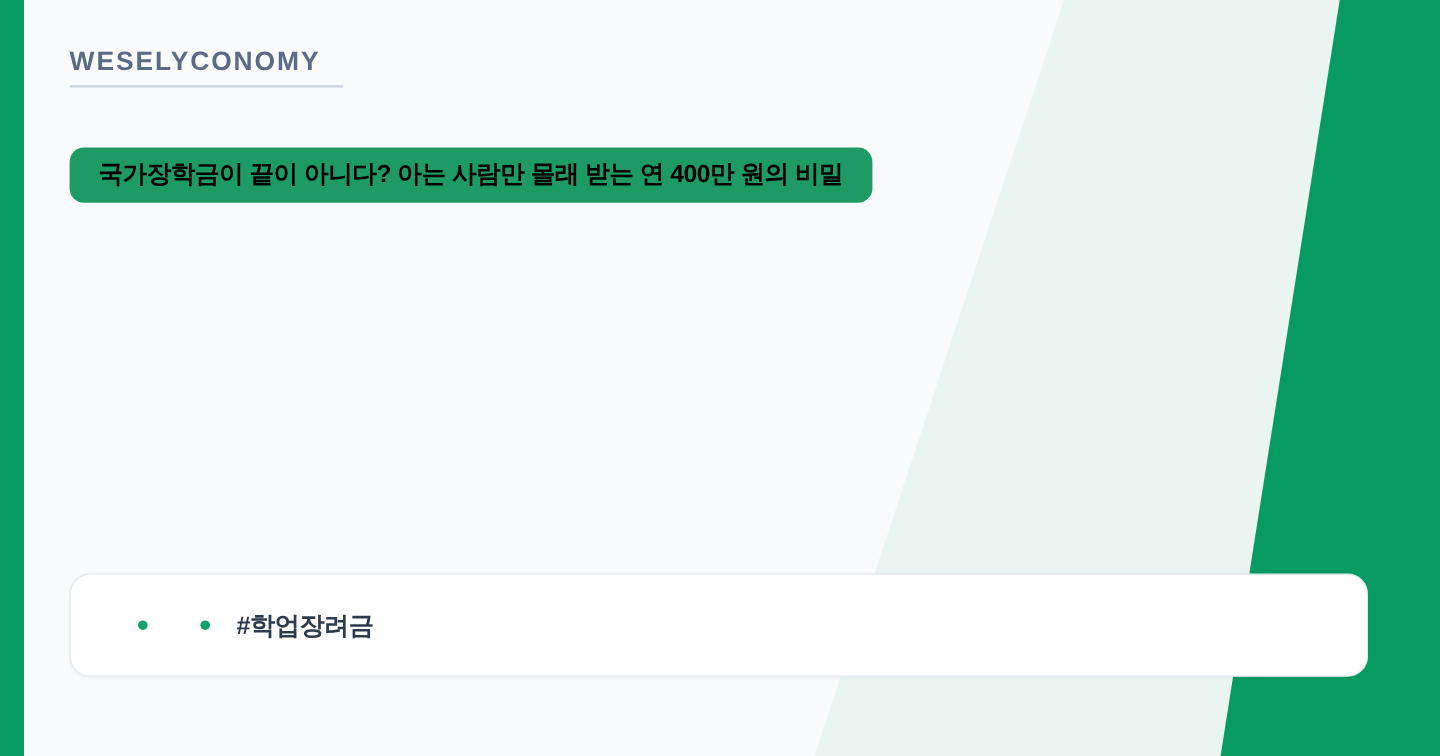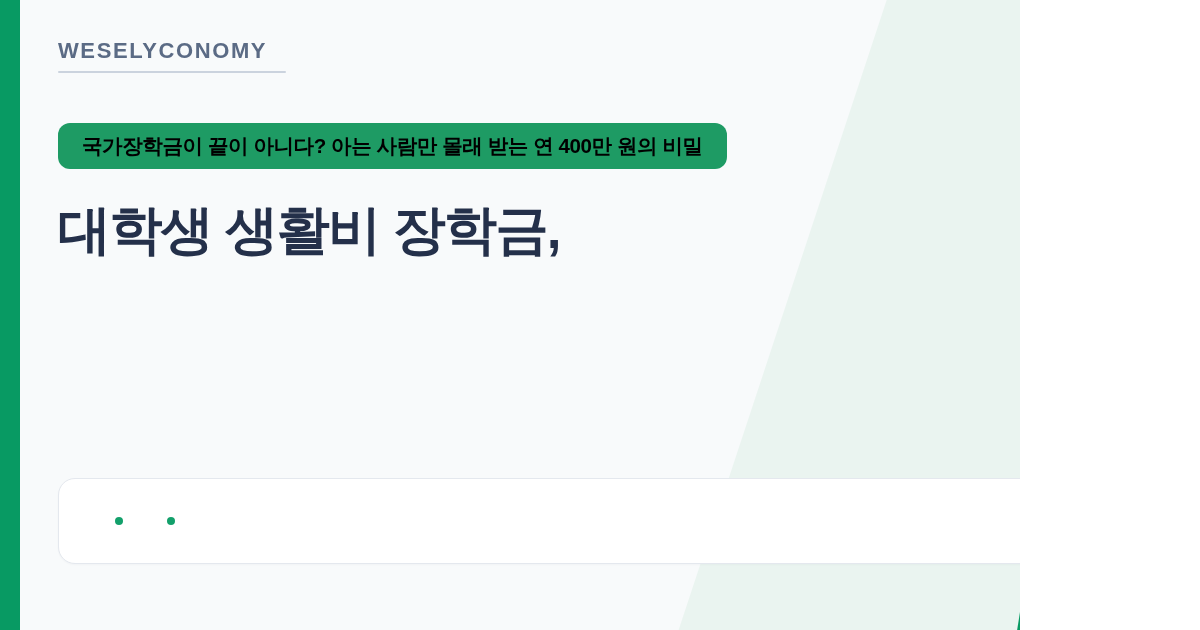--- a/index.html
+++ b/index.html
@@ -2,21 +2,21 @@
 <html><head>
 <meta charset="utf-8">
 <style>
   html, body {
     margin: 0;
     padding: 0;
     background: #ffffff;
   }
   #stage {
     position: relative;
-    width: 1020px;
+    width: 1200px;
     height: 630px;
     overflow: hidden;
     background: #F8FAFB;
     font-family: "Liberation Sans", "DejaVu Sans", sans-serif;
   }
 
   
   .bg-base {
     position: absolute;
     inset: 0;
@@ -163,23 +163,23 @@
   <div class="logo-wrap">
     <div class="logo-text">WESELYCONOMY</div>
     <div class="logo-rule"></div>
   </div>
 
   <div class="badge">
     <span class="badge-text">국가장학금이 끝이 아니다? 아는 사람만 몰래 받는 연 400만 원의 비밀</span>
   </div>
 
   <div class="headline">
-    <div class="headline-line hl-dark">대학생 생활비 장학금,</div>
   </div>
 
   <div class="tag-card">
     <div class="tag-row">
       <span class="tag-sep"></span>
       <span class="tag-sep"></span>
+      <span class="tag-item">#학업장려금</span>
     </div>
   </div>
 
 </div>
 
 </body></html>

